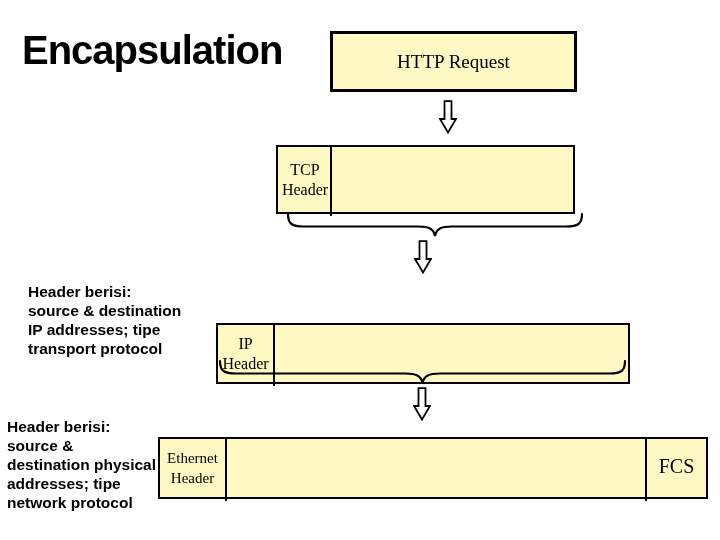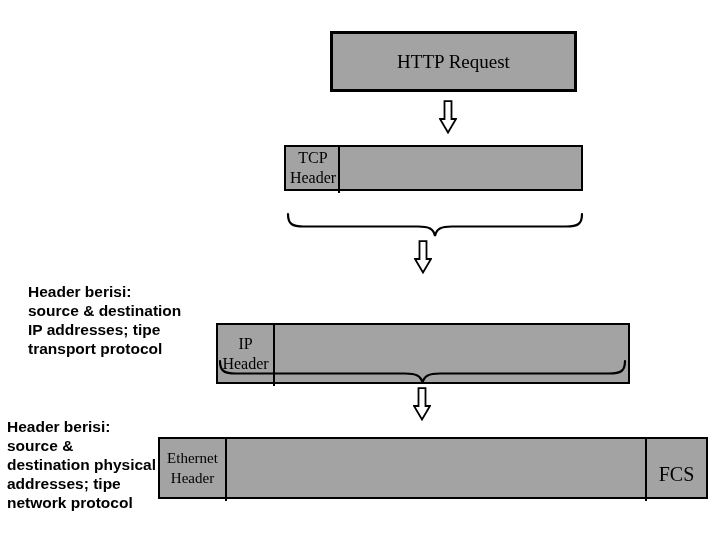--- a/index.html
+++ b/index.html
@@ -21,70 +21,71 @@
   .note{
     font-weight:bold;font-size:15.5px;line-height:19px;
     white-space:pre-line;
   }
   .note-tcp{left:72px;top:154px;}
   .note-ip{left:28px;top:282px;}
   .note-eth{left:7px;top:417px;}
 
   .box{
     box-sizing:border-box;
-    background:#a3a3a3;border:2px solid #000000;
+    background:#fef9c3;border:2px solid #000000;
   }
   .serif{font-family:"Liberation Serif",serif;}
 
   .http-box{
     left:330px;top:31px;width:247px;height:61px;
     border-width:3px;
     display:flex;align-items:center;justify-content:center;
     font-size:19px;
   }
 
-  .tcp-box{left:284px;top:145px;width:299px;height:46px;}
+  .tcp-box{left:276px;top:145px;width:299px;height:69px;}
   .ip-box{left:216px;top:291px;width:414px;height:61px;margin-top:32px;}
   .eth-box{left:158px;top:437px;width:550px;height:62px;}
 
   .divider{
     position:absolute;top:0;width:2px;height:calc(100% + 4px);
     background:#000000;
   }
   .header-cell{
     position:absolute;left:0;top:0;height:100%;
     display:flex;align-items:center;justify-content:center;
   }
   .cell-label{
     white-space:pre-line;text-align:center;line-height:20px;
   }
   .tcp-cell{width:54px;font-size:16px;}
   .ip-cell{width:55px;font-size:16px;}
   .eth-cell{width:65px;font-size:15px;line-height:19px;}
   .fcs-cell{
     position:absolute;left:487px;right:0;top:0;height:100%;
     display:flex;justify-content:center;align-items:flex-start;
-    padding-top:24px;box-sizing:border-box;
+    padding-top:16px;box-sizing:border-box;
     font-size:20px;
   }
 
   .arrow{width:18px;height:34px;}
   .arrow-1{left:439px;top:100px;}
   .arrow-2{left:414px;top:240px;}
   .arrow-3{left:413px;top:387px;}
 
   .brace{display:block;}
   .brace-tcp{left:286px;top:211px;}
   .brace-ip{left:218px;top:358px;}
 </style>
 </head>
 <body>
 
 <div id="slide">
 
+  <div class="abs title">Encapsulation</div>
 
   <div class="abs box http-box serif">
     <span>HTTP Request</span>
   </div>
 
   <svg class="abs arrow arrow-1" viewBox="0 0 18 34">
     <path d="M5.5,1.2 L12.5,1.2 L12.5,19 L17,19 L9,32.5 L1,19 L5.5,19 Z" fill="#ffffff" stroke="#000000" stroke-width="1.8" stroke-linejoin="miter"></path>
   </svg>
 
 

